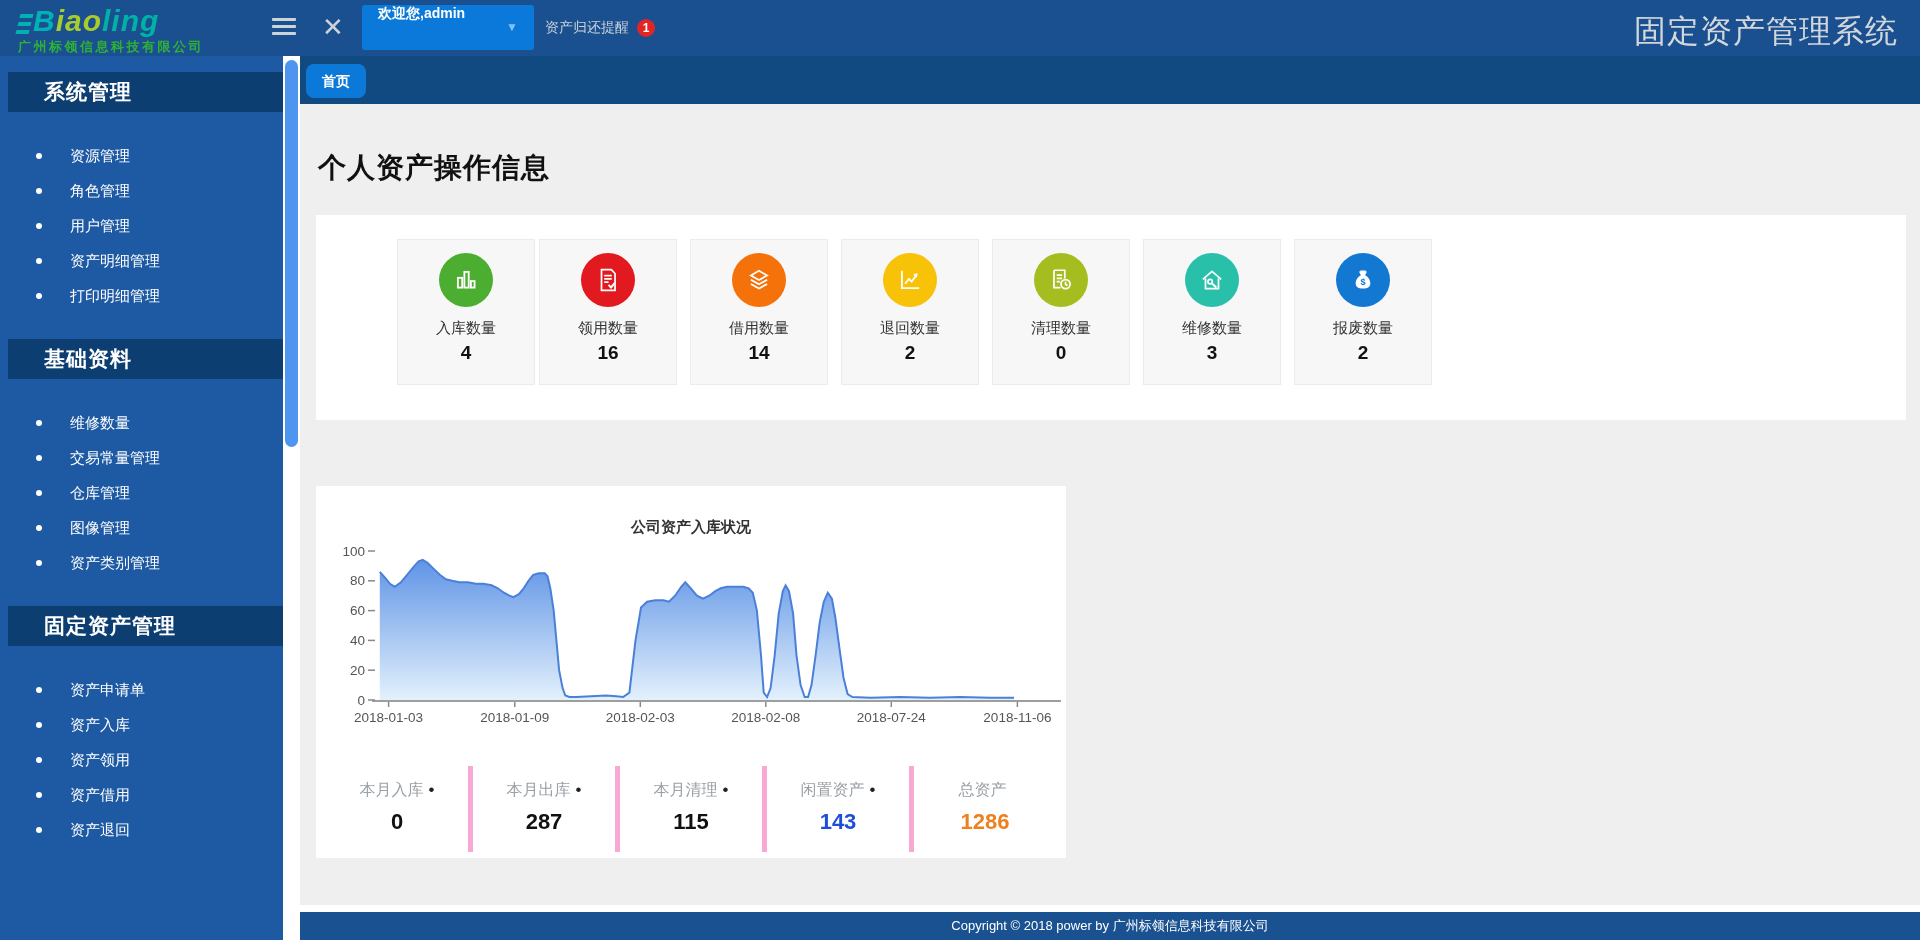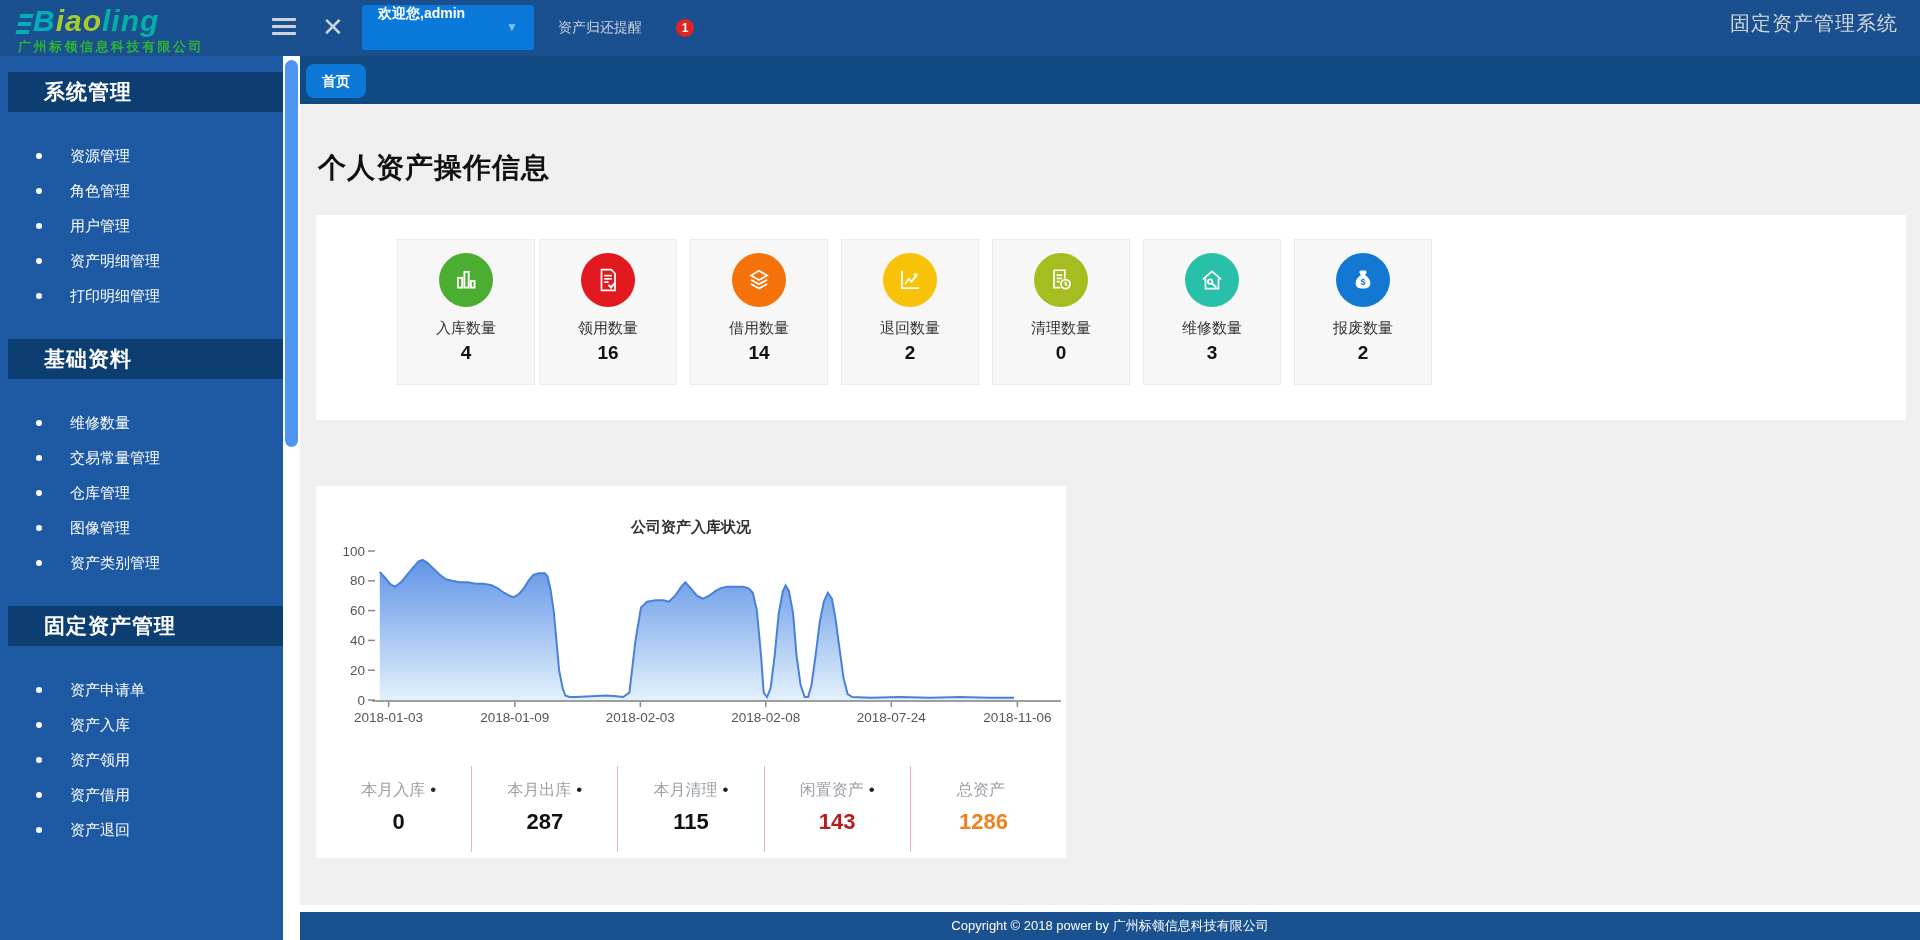--- a/index.html
+++ b/index.html
@@ -13,24 +13,24 @@
   .logo-stripes{display:inline-block;width:13px;height:20px;margin:0 2px 2px 0;transform:skewX(-14deg);
     background:repeating-linear-gradient(#00b2b6 0 4px,transparent 4px 8px);}
   .lb{color:#00b2b6;} .lg{color:#a8cb2d;} .lt{color:#00b2a6;}
   .logo-sub{margin-top:2px;font-size:13px;font-weight:bold;color:#2fb135;letter-spacing:2.5px;}
   .burger{position:absolute;left:272px;top:18px;width:24px;height:20px;cursor:pointer;}
   .burger i{display:block;height:3px;margin-bottom:4px;background:#ccd4da;border-radius:1px;}
   .closex{position:absolute;left:322px;top:10px;color:#ccd4da;font-size:26px;font-weight:bold;cursor:pointer;line-height:34px;}
   .welcome{position:absolute;left:362px;top:5px;width:172px;height:45px;background:#0b79da;border:none;border-radius:3px;
     color:#fff;font-size:14px;font-weight:bold;cursor:pointer;text-align:left;padding:0 16px;}
   .welcome .caret{float:right;color:#7fc3f7;font-size:12px;line-height:45px;}
-  .reminder{position:absolute;left:558px;top:14px;height:28px;color:#c9d2da;font-size:14px;cursor:pointer;display:flex;align-items:center;gap:26px;}
+  .reminder{position:absolute;left:545px;top:14px;height:28px;color:#c9d2da;font-size:14px;cursor:pointer;display:flex;align-items:center;}
   .badge{display:inline-flex;align-items:center;justify-content:center;margin-left:8px;width:18px;height:18px;border-radius:50%;
     background:#e32424;color:#fff;font-size:12px;font-weight:bold;}
-  .sys-title{position:absolute;right:22px;top:10px;color:#d2d7dc;font-size:20px;letter-spacing:1px;}
+  .sys-title{position:absolute;right:22px;top:10px;color:#d2d7dc;font-size:32px;letter-spacing:1px;}
 
   
   .tabstrip{position:absolute;left:300px;top:56px;width:1620px;height:48px;background:#114a80;}
   .tab{position:absolute;left:6px;top:8px;height:34px;padding:0 16px;background:#0c79d8;border-radius:8px;
     color:#fff;font-size:14px;font-weight:bold;line-height:34px;cursor:pointer;}
 
   
   .sidebar{position:absolute;left:0;top:56px;width:283px;height:884px;background:#1e5aa3;overflow:hidden;}
   .sec-title{height:40px;margin-top:26px;background:#0d3e71;color:#fff;font-size:21px;font-weight:bold;
     line-height:40px;padding-left:36px;letter-spacing:1px;cursor:pointer;margin-left:8px;}
@@ -49,21 +49,21 @@
   .card{position:absolute;top:24px;width:138px;height:146px;background:#f7f7f7;border:1px solid #ebebeb;text-align:center;}
   .card-circle{width:54px;height:54px;border-radius:50%;margin:13px auto 0;display:flex;align-items:center;justify-content:center;}
   .card-label{margin-top:12px;font-size:15px;color:#333;}
   .card-value{margin-top:4px;font-size:19px;font-weight:bold;color:#111;}
 
   .chart-panel{position:absolute;left:16px;top:382px;width:750px;height:372px;background:#fff;}
   .chart-title{position:absolute;left:0;top:32px;width:100%;text-align:center;font-size:15px;font-weight:bold;color:#333;}
   .chart-svg{position:absolute;left:19px;top:54px;}
 
   .summary{position:absolute;left:10px;top:280px;width:730px;height:86px;display:flex;}
-  .sum-col{flex:1 1 0;text-align:center;padding-top:14px;border-right:1px solid #f9a8d4;}
+  .sum-col{flex:1 1 0;text-align:center;padding-top:14px;border-right:5px solid #f9a8d4;}
   .sum-col:last-child{border-right:none;}
   .sum-label{font-size:16px;color:#9aa0a6;}
   .sum-dot{color:#222;font-size:17px;margin-left:5px;}
   .sum-value{margin-top:8px;font-size:22px;font-weight:bold;color:#111;}
 
   .content-gap{position:absolute;left:300px;top:905px;width:1620px;height:7px;background:#fff;}
   .footer{position:absolute;left:300px;top:912px;width:1620px;height:28px;background:#1a5191;color:#fff;
     font-size:13px;display:flex;align-items:center;justify-content:center;}
 </style>
 </head>
@@ -287,21 +287,21 @@
     <div class="sum-value" style="color: rgb(17, 17, 17);">287</div>
   </div>
 
   <div class="sum-col">
     <div><span class="sum-label">本月清理</span><span class="sum-dot">•</span></div>
     <div class="sum-value" style="color: rgb(17, 17, 17);">115</div>
   </div>
 
   <div class="sum-col">
     <div><span class="sum-label">闲置资产</span><span class="sum-dot">•</span></div>
-    <div class="sum-value" style="color: #b91c1c;">143</div>
+    <div class="sum-value" style="color: #1d4ed8;">143</div>
   </div>
 
   <div class="sum-col">
     <div><span class="sum-label">总资产</span><span class="sum-dot"></span></div>
     <div class="sum-value" style="color: rgb(239, 128, 32);">1286</div>
   </div>
 </div>
     </section>
   </div>
 

